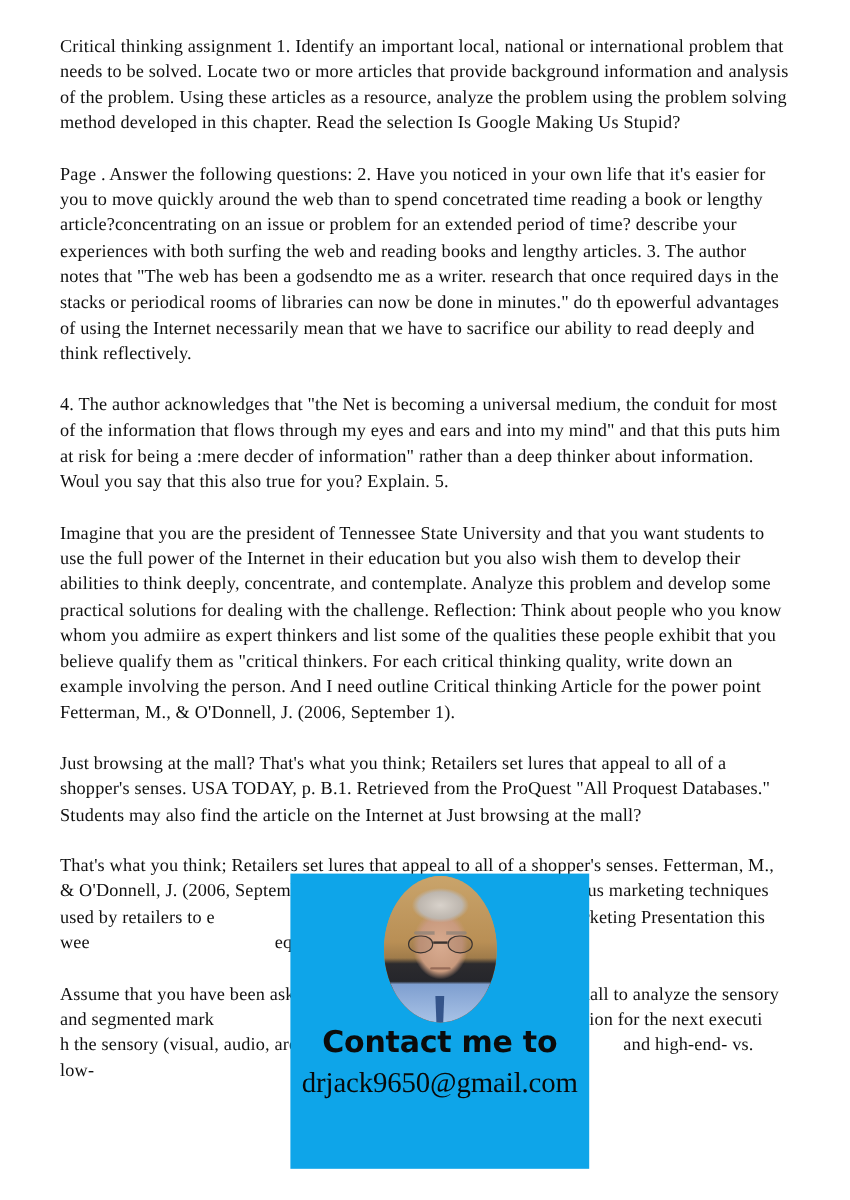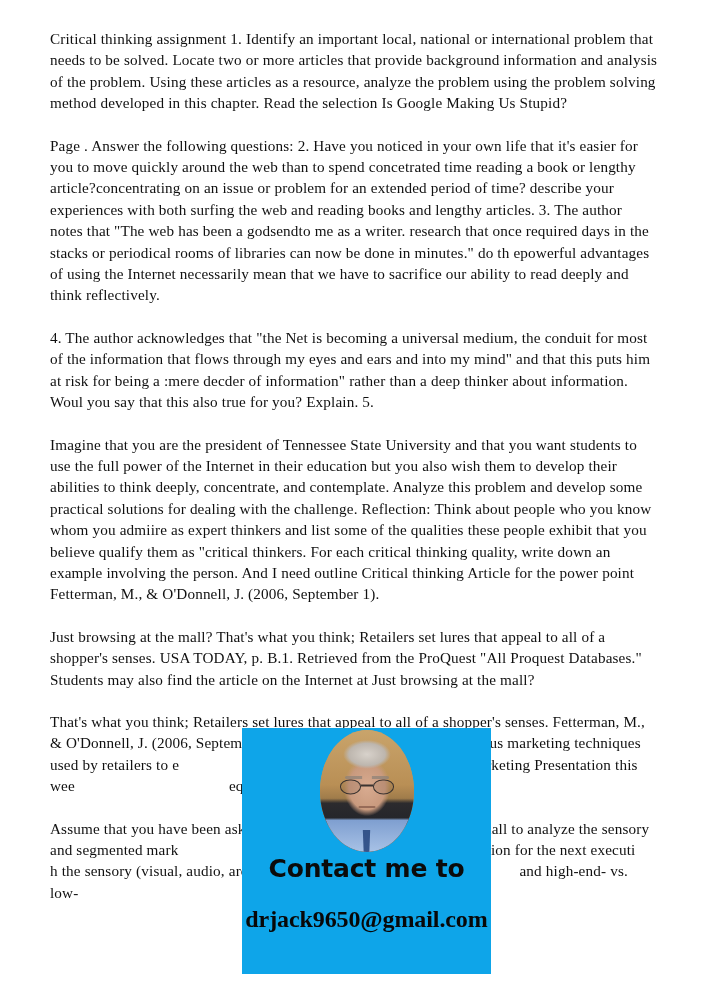--- a/index.html
+++ b/index.html
@@ -153,25 +153,25 @@
   }
   #overlay-text-block {
     position: absolute;
     left: 0;
     right: 0;
     top: 126px;
   }
   .overlay-email {
     text-align: center;
     font-family: "Liberation Serif", "DejaVu Serif", serif;
-    font-weight: bold;
+    font-weight: normal;
     font-size: 24px;
     line-height: 30px;
     color: #080808;
-    margin-top: 20px;
+    margin-top: 4px;
     letter-spacing: -0.1px;
   }
 </style>
 </head>
 <body>
 
 <div id="page">
 
   <div id="doc">
     <p class="para">Critical thinking assignment 1. Identify an important local, national or international problem that needs to be solved. Locate two or more articles that provide background information and analysis of the problem. Using these articles as a resource, analyze the problem using the problem solving method developed in this chapter. Read the selection Is Google Making Us Stupid?</p>

